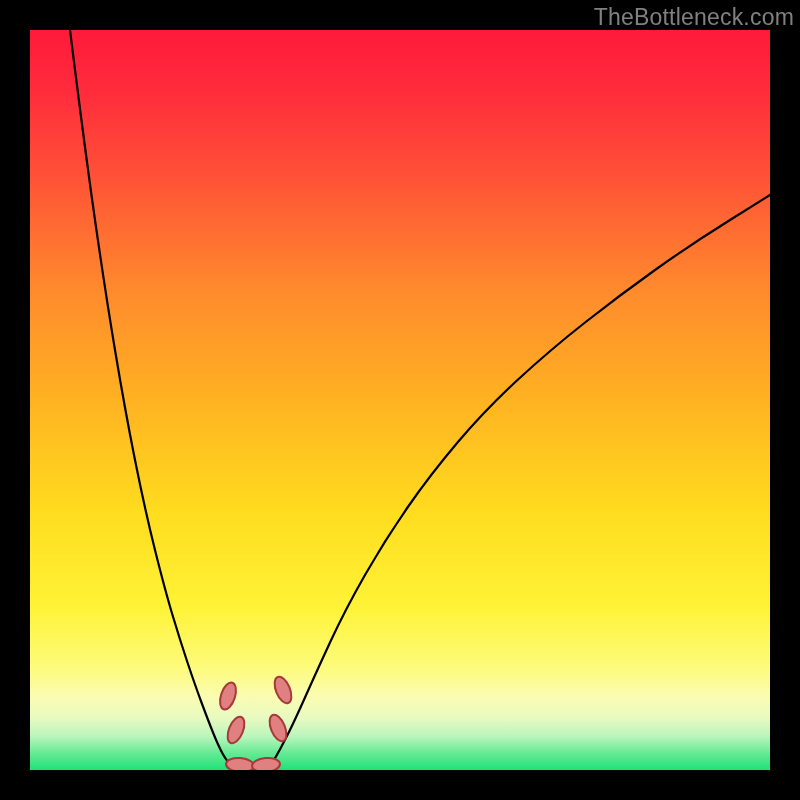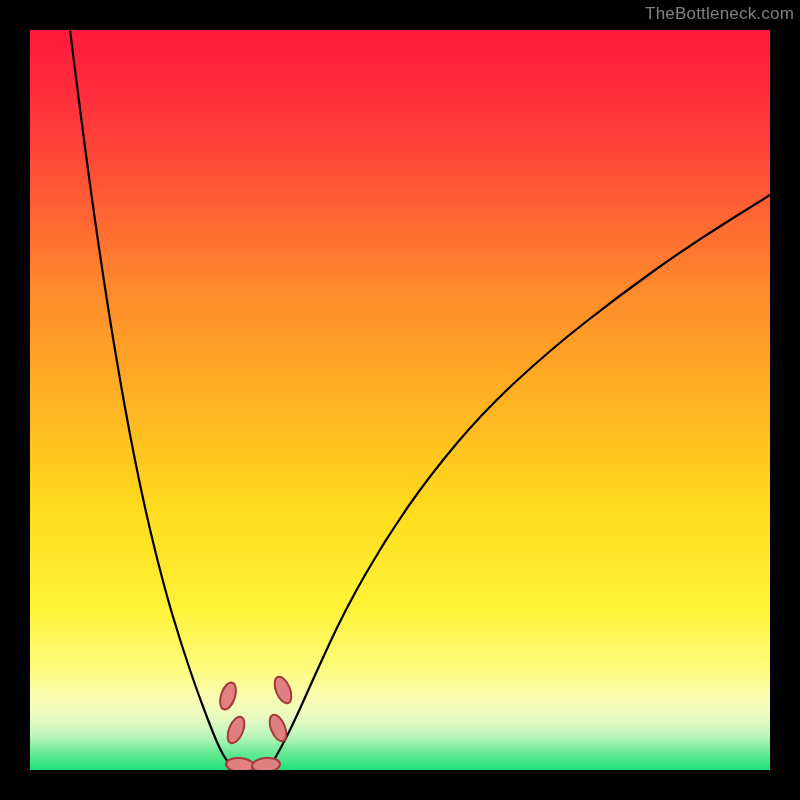--- a/index.html
+++ b/index.html
@@ -23,21 +23,21 @@
   }
   .curve-svg {
     position: absolute;
     inset: 0;
   }
   .watermark {
     position: absolute;
     top: 4px;
     right: 6px;
     font-family: Arial, Helvetica, sans-serif;
-    font-size: 17px;
+    font-size: 23px;
     color: #808080;
     letter-spacing: 0.2px;
   }
 </style>
 </head>
 <body>
 
 <div class="frame">
 
   <svg class="plot-bg" viewBox="0 0 740 740" preserveAspectRatio="none">

